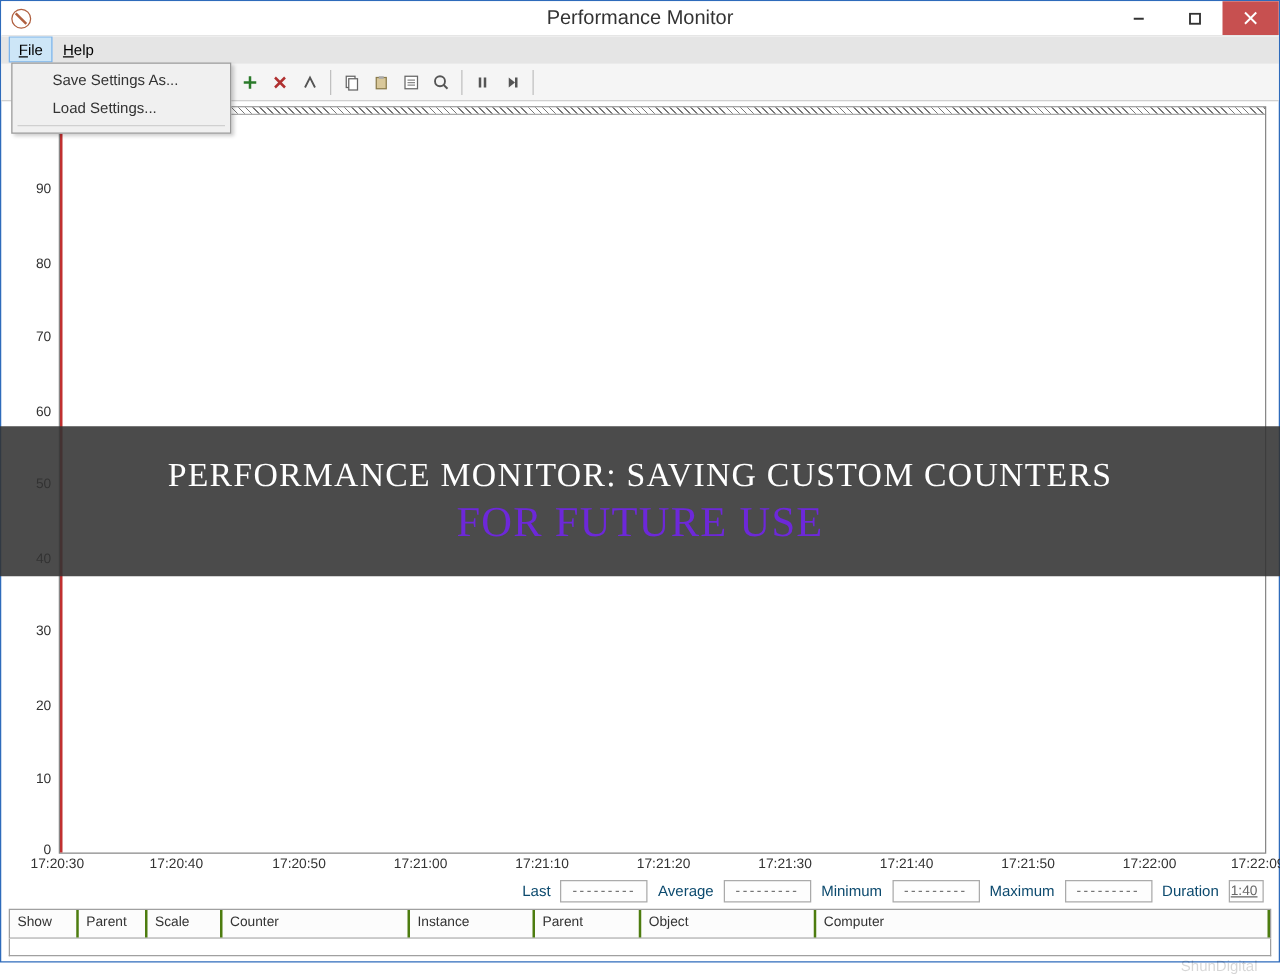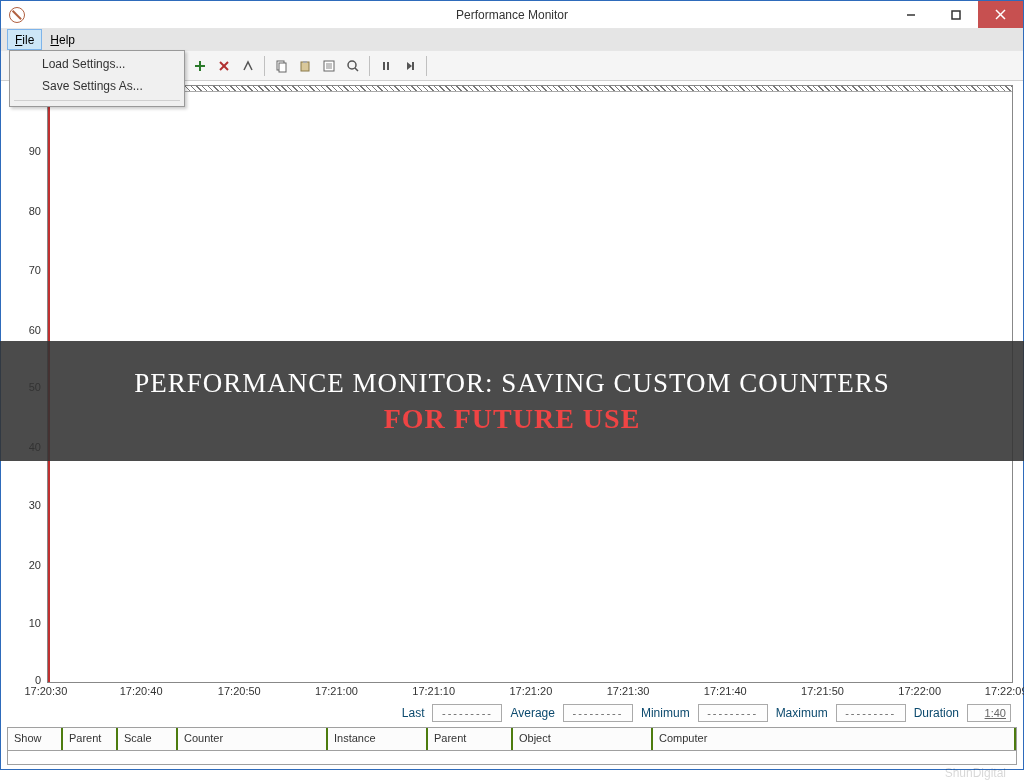--- a/index.html
+++ b/index.html
@@ -2,21 +2,21 @@
 <html><head>
 <meta charset="utf-8">
 <style>
 * { box-sizing: border-box; margin: 0; padding: 0; font-family: "Segoe UI", Tahoma, sans-serif; font-size: 12px; }
 body { width: 1024px; height: 784px; background: #fff; position: relative; overflow: hidden; }
 
 .window { width: 1024px; height: 770px; border: 1px solid #2e6bbb; background: #fff; display: flex; flex-direction: column; }
 .titlebar { height: 28px; display: flex; align-items: center; background: #fff; border-bottom: 1px solid #e6e6e6; position: relative; }
 .title-icon { width: 16px; height: 16px; margin-left: 8px; border: 1.5px solid #b06040; border-radius: 50%; display: flex; align-items: center; justify-content: center; position: relative; }
 .title-icon::after { content: ""; position: absolute; width: 12px; height: 1.5px; background: #b06040; transform: rotate(45deg); }
-.title-text { position: absolute; left: 50%; transform: translateX(-50%); color: #333; font-size: 12px; }
+.title-text { position: absolute; left: 50%; transform: translateX(-50%); color: #333; font-size: 16px; }
 .win-controls { margin-left: auto; display: flex; height: 100%; }
 .win-btn { width: 45px; display: flex; align-items: center; justify-content: center; cursor: pointer; }
 .win-btn.close { background: #c75050; color: #fff; }
 .win-btn svg { display: block; }
 
 .menubar { height: 22px; display: flex; align-items: stretch; background: #e5e5e5; padding-left: 6px; border-bottom: 1px solid #e6e6e6; }
 .menu-item { padding: 0 8px; display: flex; align-items: center; cursor: pointer; }
 .menu-item.active { background: #cde6f7; border: 1px solid #7eb4ea; padding: 0 7px; }
 .mnemonic { text-decoration: underline; }
 
@@ -32,26 +32,26 @@
 .y-axis { width: 40px; position: relative; }
 .y-tick { position: absolute; right: 6px; font-size: 11px; color: #333; transform: translateY(-50%); }
 .plot { flex: 1; border: 1px solid #888; position: relative; background: #fff; margin-right: 4px; }
 .plot-top { height: 6px; background: repeating-linear-gradient(45deg,#777 0,#777 1px,#fff 1px,#fff 4px); border-bottom: 1px solid #aaa; }
 .marker-line { position: absolute; top: 6px; bottom: 0; left: 0; width: 2px; background: #c03030; }
 .x-axis { height: 18px; position: relative; margin: 0 10px 0 40px; }
 .x-tick { position: absolute; font-size: 11px; color: #333; transform: translateX(-50%); top: 2px; }
 
 .overlay-band { position: absolute; top: 341px; left: 0; right: 0; height: 120px; background: rgba(50,50,50,.88); display: flex; flex-direction: column; align-items: center; justify-content: center; color: #fff; text-align: center; font-family: Georgia, serif; }
 .ov-line1 { font-size: 27px; letter-spacing: 1px; font-family: Georgia, serif; }
-.ov-line2 { font-size: 28px; letter-spacing: 1px; color: #ef4444; font-family: Georgia, serif; margin-top: 4px; font-weight: bold; }
+.ov-line2 { font-size: 34px; letter-spacing: 1px; color: #6d28d9; font-family: Georgia, serif; margin-top: 4px; }
 
 .stats-row { height: 24px; display: flex; align-items: center; justify-content: flex-end; gap: 8px; padding: 0 12px; font-size: 11px; }
 .stat-label { color: #0c4a6e; }
 .stat-box { width: 70px; height: 18px; border: 1px solid #aaa; background: #fdfdfd; display: flex; align-items: center; justify-content: center; color: #666; letter-spacing: 2px; font-size: 11px; }
-.stat-box.narrow { width: 44px; letter-spacing: 0; justify-content: flex-end; padding-right: 4px; text-decoration: underline; }
+.stat-box.narrow { width: 28px; letter-spacing: 0; justify-content: flex-end; padding-right: 4px; text-decoration: underline; }
 
 .grid-header { height: 24px; border: 1px solid #a0a0a0; margin: 2px 6px; display: flex; background: #fcfcfc; }
 .gh-cell { border-right: 2px solid #4d7c0f; padding: 4px 6px; font-size: 11px; color: #333; }
 .grid-body { height: 14px; border: 1px solid #a0a0a0; border-top: none; margin: -2px 6px 4px 6px; background: #fff; }
 
 .watermark { position: absolute; right: 18px; bottom: 4px; color: rgba(0,0,0,.16); font-size: 12px; font-weight: 500; }
 </style>
 </head>
 <body>
 
@@ -206,22 +206,22 @@
     <div class="gh-cell" style="width:100px">Instance</div>
     <div class="gh-cell" style="width:85px">Parent</div>
     <div class="gh-cell" style="width:140px">Object</div>
     <div class="gh-cell" style="flex:1">Computer</div>
   </div>
   <div class="grid-body"></div>
 
 </div>
 
 <div class="dropdown">
+  <div class="dd-item">Save Settings As...</div>
   <div class="dd-item">Load Settings...</div>
-  <div class="dd-item">Save Settings As...</div>
   <div class="dd-sep"></div>
 </div>
 
 <div class="overlay-band">
   <div class="ov-line1">PERFORMANCE MONITOR: SAVING CUSTOM COUNTERS</div>
   <div class="ov-line2">FOR FUTURE USE</div>
 </div>
 
 <div class="watermark">ShunDigital</div>
 

